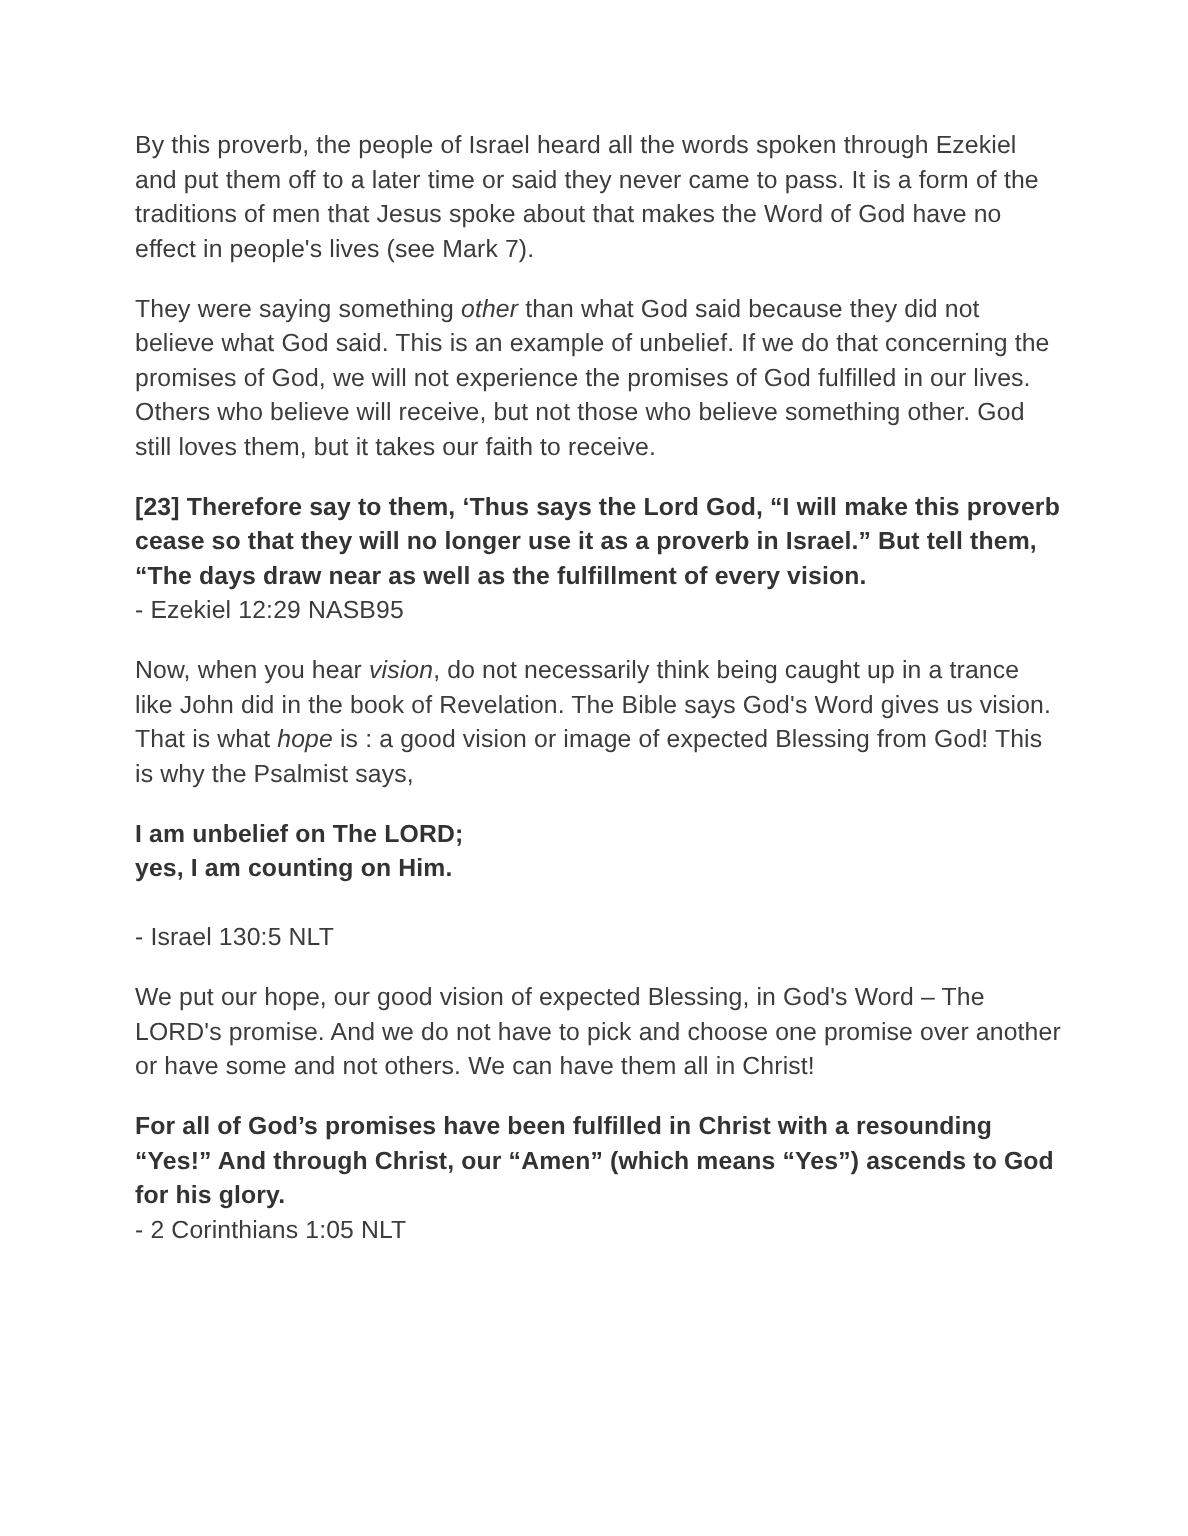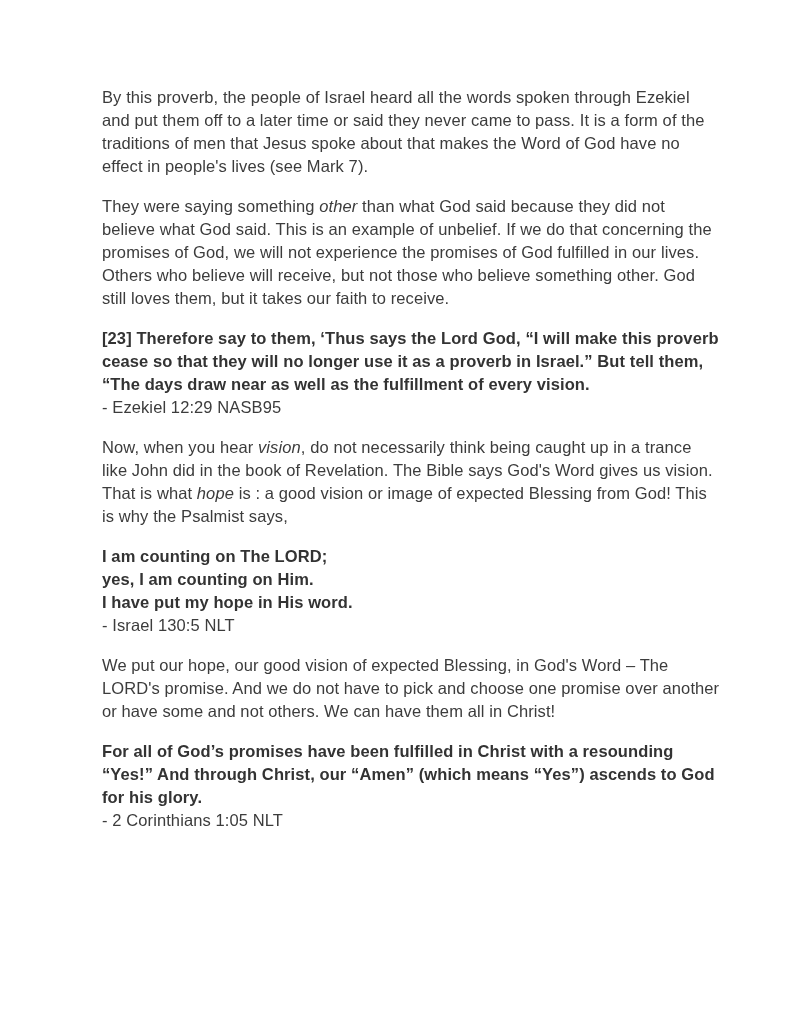--- a/index.html
+++ b/index.html
@@ -14,21 +14,21 @@
     font-family: "Liberation Sans", "DejaVu Sans", sans-serif;
   }
   .page {
     position: relative;
     width: 792px;
     height: 1024px;
     background: #ffffff;
   }
   .doc-body {
     position: absolute;
-    left: 102px;
+    left: 90px;
     top: 86px;
     width: 618px;
     color: #3c3c3c;
     font-size: 16.5px;
     line-height: 23px;
     letter-spacing: 0.1px;
   }
   .para {
     margin: 0 0 17px 0;
     padding: 0;
@@ -39,17 +39,17 @@
 </style>
 </head>
 <body>
 
 <div class="page">
   <div class="doc-body">
       <p class="para"><span class="run-normal">By this proverb, the people of Israel heard all the words spoken through Ezekiel and put them off to a later time or said they never came to pass. It is a form of the traditions of men that Jesus spoke about that makes the Word of God have no effect in people's lives (see Mark 7).</span></p>
       <p class="para"><span class="run-normal">They were saying something </span><span class="run-italic">other</span><span class="run-normal"> than what God said because they did not believe what God said. This is an example of unbelief. If we do that concerning the promises of God, we will not experience the promises of God fulfilled in our lives. Others who believe will receive, but not those who believe something other. God still loves them, but it takes our faith to receive.</span></p>
       <p class="para"><span class="run-bold">[23] Therefore say to them, ‘Thus says the Lord God, “I will make this proverb cease so that they will no longer use it as a proverb in Israel.” But tell them, “The days draw near as well as the fulfillment of every vision.</span><br><span class="run-normal">- Ezekiel 12:29 NASB95</span></p>
       <p class="para"><span class="run-normal">Now, when you hear </span><span class="run-italic">vision</span><span class="run-normal">, do not necessarily think being caught up in a trance like John did in the book of Revelation. The Bible says God's Word gives us vision. That is what </span><span class="run-italic">hope</span><span class="run-normal"> is : a good vision or image of expected Blessing from God! This is why the Psalmist says,</span></p>
-      <p class="para"><span class="run-bold">I am counting on The LORD;</span><br><span class="run-bold">yes, I am counting on Him.</span><br><span class="run-bold">I have put my hope in His word.</span><br><span class="run-normal">- Israel 130:5 NLT</span></p>
+      <p class="para"><span class="run-bold">I am unbelief on The LORD;</span><br><span class="run-bold">yes, I am counting on Him.</span><br><br><span class="run-normal">- Israel 130:5 NLT</span></p>
       <p class="para"><span class="run-normal">We put our hope, our good vision of expected Blessing, in God's Word – The LORD's promise. And we do not have to pick and choose one promise over another or have some and not others. We can have them all in Christ!</span></p>
       <p class="para"><span class="run-bold">For all of God’s promises have been fulfilled in Christ with a resounding “Yes!” And through Christ, our “Amen” (which means “Yes”) ascends to God for his glory.</span><br><span class="run-normal">- 2 Corinthians 1:05 NLT</span></p>
     </div>
 </div>
 
 </body></html>

